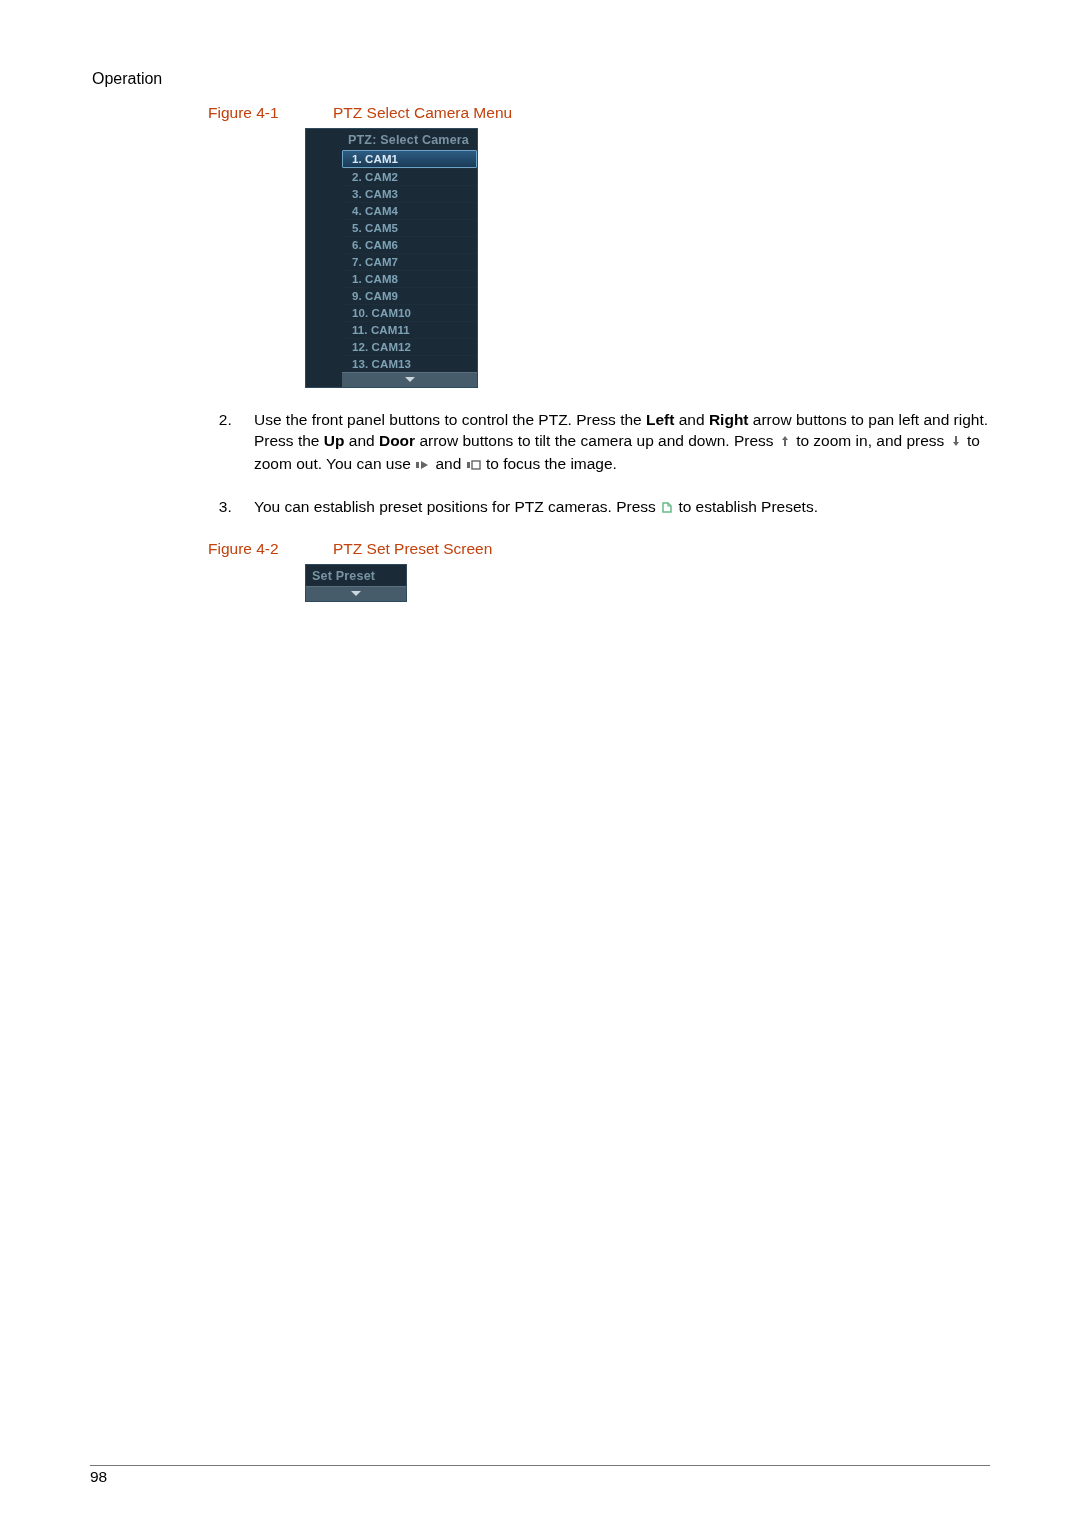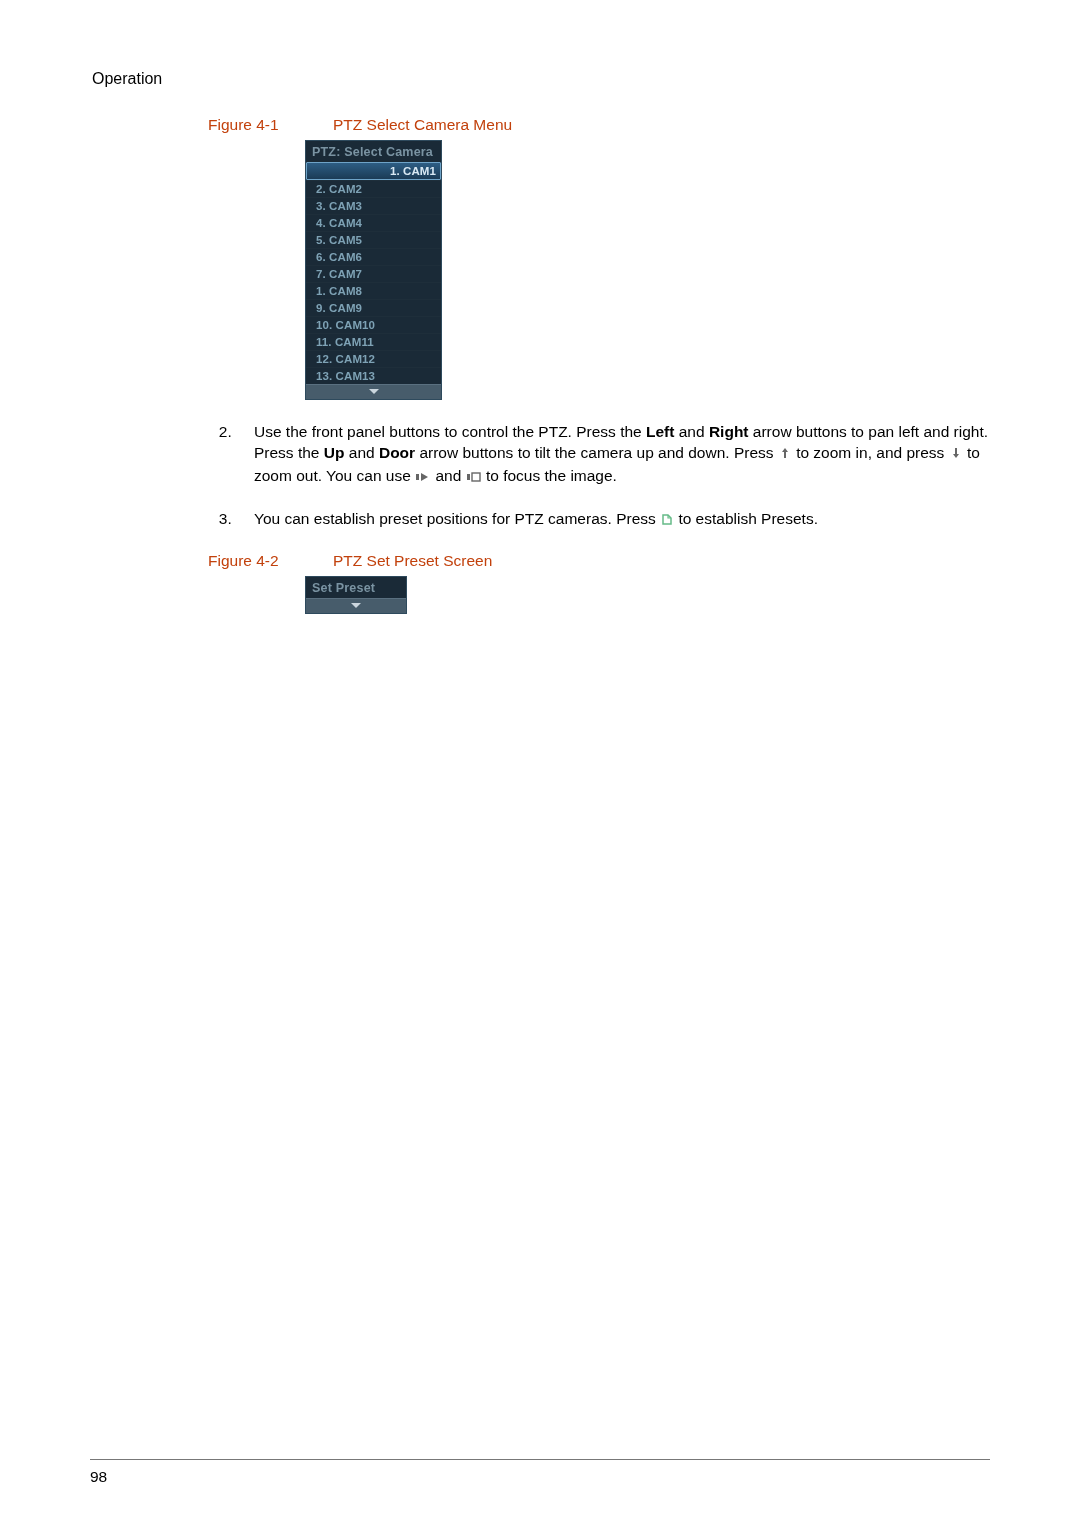--- a/index.html
+++ b/index.html
@@ -17,21 +17,21 @@
   }
   .page {
     padding: 70px 90px 40px 90px;
     box-sizing: border-box;
     height: 100%;
     display: flex;
     flex-direction: column;
   }
   .header {
     font-size: 16px;
-    margin-bottom: 28px;
+    margin-bottom: 16px;
     margin-left: 2px;
   }
   .figcap {
     font-weight: normal;
     color: #c2410c;
     margin-left: 118px;
     margin-bottom: 6px;
     font-size: 15.5px;
   }
   .figcap .figlabel { margin-right: 50px; }
@@ -65,21 +65,20 @@
     font-size: 11.5px;
     letter-spacing: 0.1px;
     border-top: 1px solid rgba(255,255,255,0.02);
   }
   .menu .row.sel {
     background: linear-gradient(#2d5d84,#1b3b56);
     color: #d9e9f4;
     border: 1px solid #6ea3c8;
     border-radius: 1px;
     padding-left: 9px;
-    text-align: right;
   }
   .menu .footer {
     background: #475c6b;
     height: 14px;
     border-top: 1px solid #5a7080;
     text-align: center;
     color: #cbd6de;
     font-size: 10px;
     line-height: 11px;
     position: relative;
@@ -87,21 +86,21 @@
   .menu .footer::before {
     content: "";
     position: absolute;
     left: 0; right: 0; margin: 0 auto;
     width: 0; height: 0;
     top: 4px;
     border-left: 5px solid transparent;
     border-right: 5px solid transparent;
     border-top: 5px solid #cbd6de;
   }
-  .menu-cam { width: 135px; }
+  .menu-cam { width: 135px; padding-left: 36px; }
   .menu-preset { width: 100px; }
 
   ol.steps {
     list-style: decimal;
     margin: 8px 0 0 0;
     padding: 0 0 0 146px;
   }
   ol.steps > li {
     margin-bottom: 20px;
     line-height: 1.35;
@@ -109,21 +108,21 @@
   }
   .inline-icon {
     display: inline-block;
     vertical-align: -2px;
   }
   b { font-weight: bold; }
 
   .footer-divider {
     border-top: 1px solid #777;
     margin-top: auto;
-    padding-top: 8px;
+    padding-top: 2px;
     font-size: 15.5px;
   }
 </style>
 </head>
 <body>
 
 <div class="page">
 
   <div class="header">Operation</div>
 

